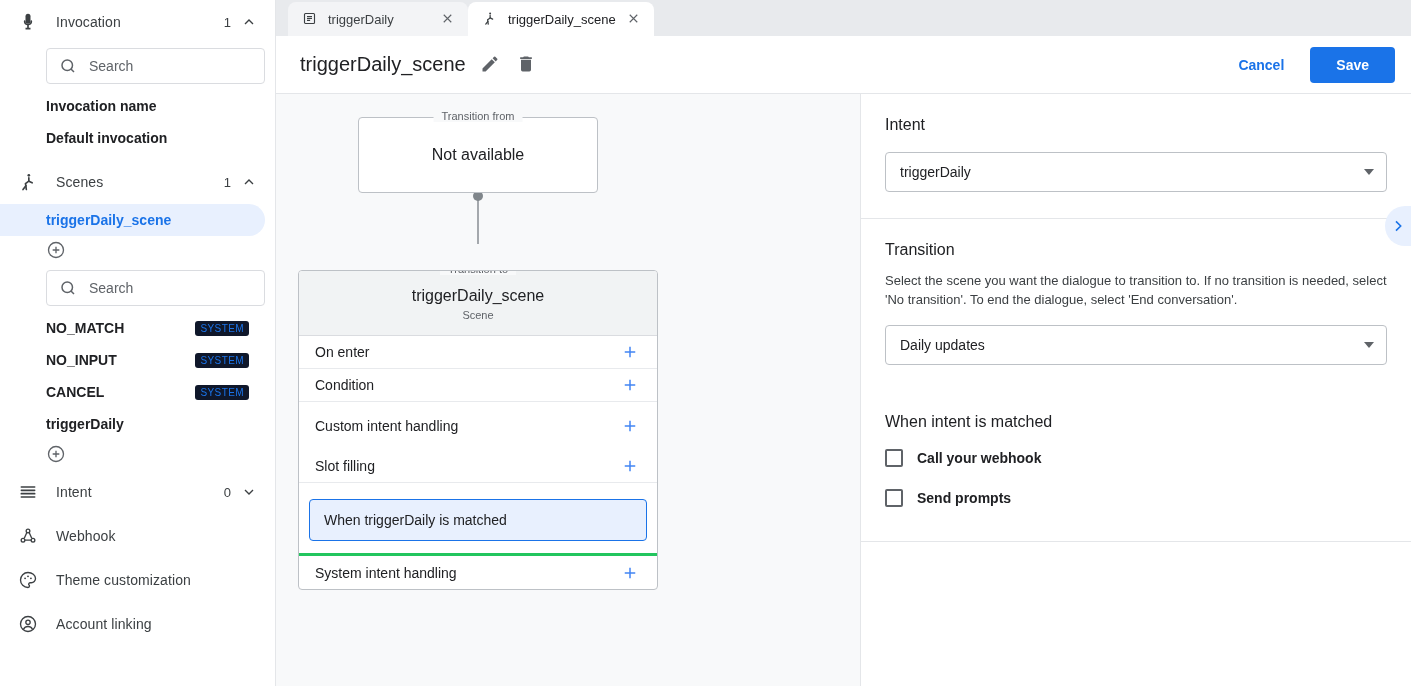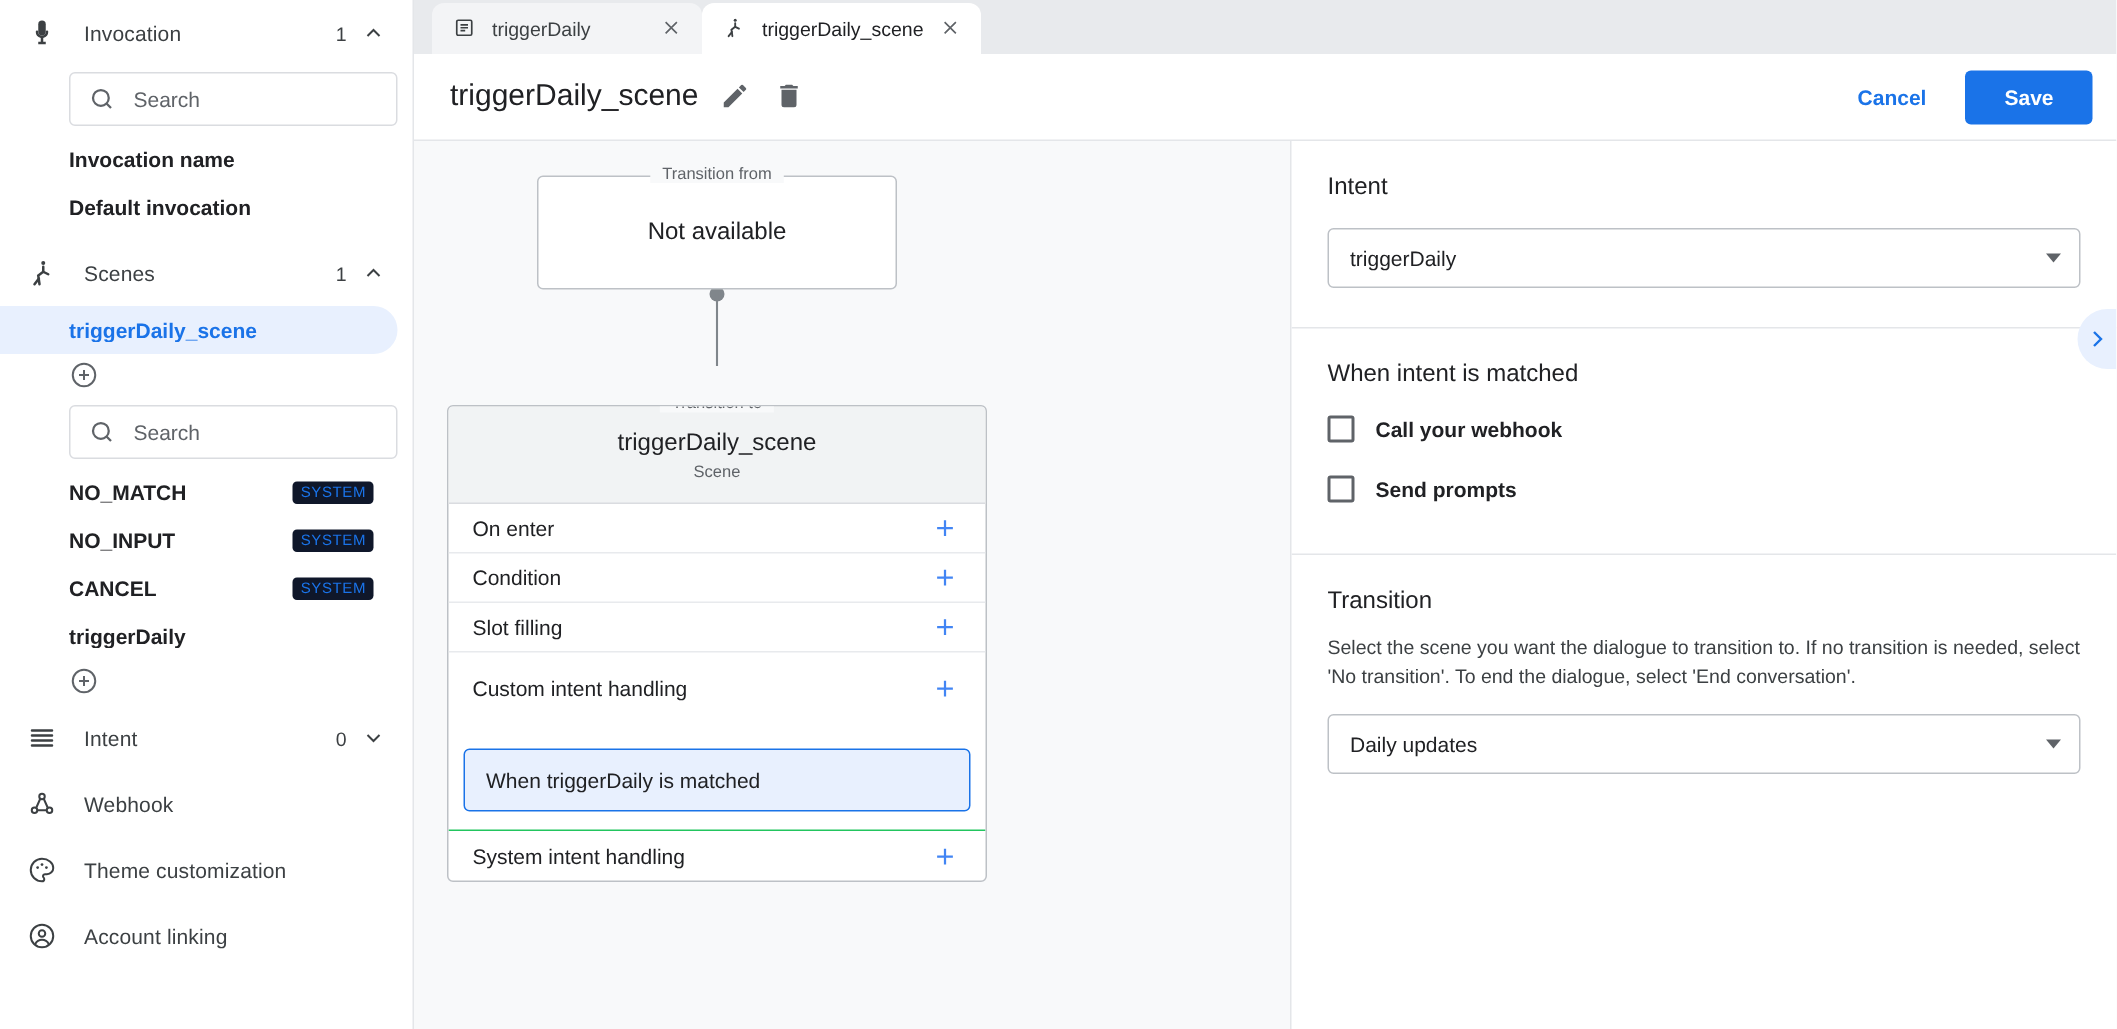--- a/index.html
+++ b/index.html
@@ -138,21 +138,21 @@
   .scene-node-title { font-size: 16px; color: #202124; }
   .scene-node-sub { font-size: 11px; color: #5f6368; margin-top: 4px; }
   .scene-row {
     display: flex; align-items: center; justify-content: space-between;
     height: 33px; padding: 0 18px 0 16px;
     border-bottom: 1px solid #e8eaed; font-size: 14px; color: #202124;
     cursor: pointer; position: relative;
   }
   .scene-row:last-child { border-bottom: 0; }
   .plus-ic { width: 18px; height: 18px; color: #4285f4; flex: 0 0 18px; cursor: pointer; }
-  .scene-sub-block { padding: 16px 10px 12px 10px; border-bottom: 1px solid #22c55e; }
+  .scene-sub-block { padding: 16px 10px 12px 10px; border-bottom: 3px solid #22c55e; }
   .handler-chip {
     border: 1px solid #1a73e8; background: #e8f0fe; border-radius: 4px;
     padding: 12px 14px; font-size: 14px; color: #202124; cursor: pointer;
   }
 
   
   .edge-layer { position: absolute; inset: 0; pointer-events: none; }
 
   
   .panel {
@@ -417,32 +417,32 @@
             <svg class="plus-ic" viewBox="0 0 24 24" fill="none" stroke="currentColor" stroke-width="2">
                 <path d="M12 5v14M5 12h14"></path>
               </svg>
           </div>
           <div class="scene-row">
             <span>Condition</span>
             <svg class="plus-ic" viewBox="0 0 24 24" fill="none" stroke="currentColor" stroke-width="2">
                 <path d="M12 5v14M5 12h14"></path>
               </svg>
           </div>
+          <div class="scene-row" style="border-bottom:0; height:48px;">
+            <span>Custom intent handling</span>
+            <svg class="plus-ic" viewBox="0 0 24 24" fill="none" stroke="currentColor" stroke-width="2">
+                <path d="M12 5v14M5 12h14"></path>
+              </svg>
+          </div>
           <div class="scene-row">
             <span>Slot filling</span>
             <svg class="plus-ic" viewBox="0 0 24 24" fill="none" stroke="currentColor" stroke-width="2">
                 <path d="M12 5v14M5 12h14"></path>
               </svg>
           </div>
-          <div class="scene-row" style="border-bottom:0; height:48px;">
-            <span>Custom intent handling</span>
-            <svg class="plus-ic" viewBox="0 0 24 24" fill="none" stroke="currentColor" stroke-width="2">
-                <path d="M12 5v14M5 12h14"></path>
-              </svg>
-          </div>
           <div class="scene-sub-block">
             <div class="handler-chip">When triggerDaily is matched</div>
           </div>
           <div class="scene-row" style="border-bottom:0;">
             <span>System intent handling</span>
             <svg class="plus-ic" viewBox="0 0 24 24" fill="none" stroke="currentColor" stroke-width="2">
                 <path d="M12 5v14M5 12h14"></path>
               </svg>
           </div>
         </div>
@@ -455,40 +455,40 @@
           <svg width="16" height="16" viewBox="0 0 24 24" fill="none" stroke="currentColor" stroke-width="2.4">
               <path d="M9 5l7 7-7 7"></path>
             </svg>
         </div>
 
         <div class="panel-sec">
           <h3 class="panel-h">Intent</h3>
           <div class="select">
             <span class="sel-val">triggerDaily</span>
             <span class="caret"></span>
-          </div>
-        </div>
-
-        <div class="panel-sec" style="padding-bottom:34px;">
-          <h3 class="panel-h">When intent is matched</h3>
-          <div class="cbx-row">
-            <span class="cbx"></span>
-            <span class="cbx-label">Call your webhook</span>
-          </div>
-          <div class="cbx-row">
-            <span class="cbx"></span>
-            <span class="cbx-label">Send prompts</span>
           </div>
         </div>
 
         <div class="panel-sec last">
           <h3 class="panel-h" style="margin-bottom:12px;">Transition</h3>
           <p class="panel-desc" style="margin-top:0;">Select the scene you want the dialogue to transition to. If no transition is needed, select 'No transition'. To end the dialogue, select 'End conversation'.</p>
           <div class="select">
             <span class="sel-val">Daily updates</span>
             <span class="caret"></span>
           </div>
         </div>
+
+        <div class="panel-sec" style="padding-bottom:34px;">
+          <h3 class="panel-h">When intent is matched</h3>
+          <div class="cbx-row">
+            <span class="cbx"></span>
+            <span class="cbx-label">Call your webhook</span>
+          </div>
+          <div class="cbx-row">
+            <span class="cbx"></span>
+            <span class="cbx-label">Send prompts</span>
+          </div>
+        </div>
       </div>
 
     </div>
   </div>
 </div>
 
 </body></html>

